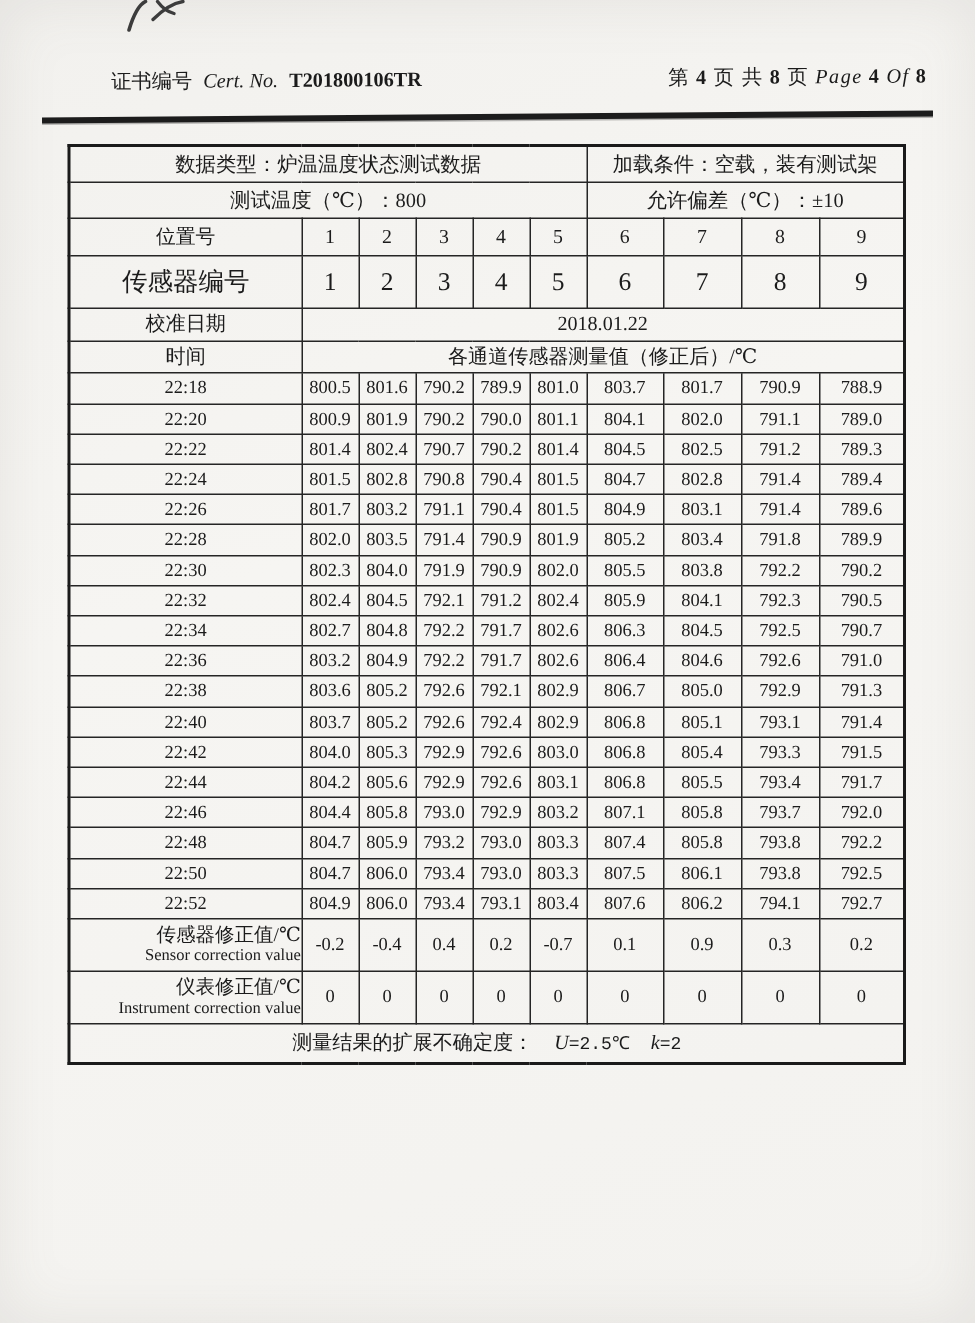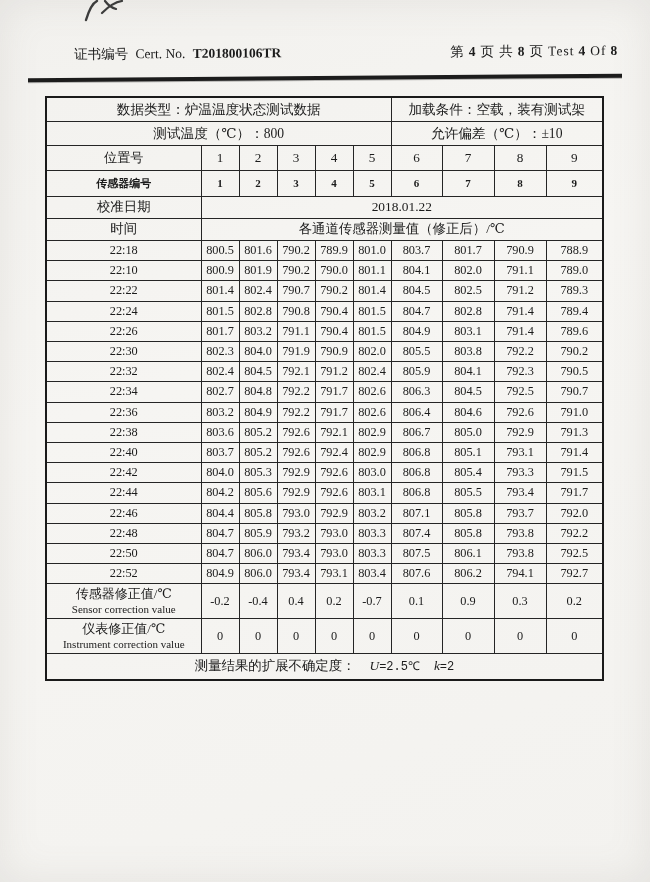--- a/index.html
+++ b/index.html
@@ -15,21 +15,21 @@
   .pen-mark{position:absolute;left:72px;top:0;}
 
   
   .page-header{
     display:flex;justify-content:space-between;align-items:flex-end;
     padding:44px 30px 0 74px;
     transform:rotate(-0.4deg);
     font-size:13.5px;
   }
   .cert-line span{margin-right:4px;}
-  .it{}
+  .it{font-style:italic;}
   .b{font-weight:bold;}
   .page-line{font-size:13.5px;letter-spacing:1px;}
   .page-line span{margin:0 2px;}
   .rule{
     height:3.5px;background:#1c1c1c;margin:14px 28px 0 28px;
     transform:rotate(-0.45deg);
     box-shadow:0 1px 0 rgba(0,0,0,.25);
   }
 
   
@@ -41,24 +41,24 @@
   td{
     border:1px solid #252525;
     text-align:center;vertical-align:middle;
     padding:1px 0;
     font-size:12.3px;line-height:1.4;
     overflow:hidden;white-space:nowrap;
   }
   .zh{font-size:13.4px;}
   .info-row td{font-size:13.6px;padding:2px 0;}
   .pos-row td{padding:3px 0;font-size:13.2px;}
-  .sen-row td{padding:5px 0;font-size:11px;font-weight:bold;}
+  .sen-row td{padding:5px 0;font-size:17px;}
   .hdr-row td{font-size:13.4px;padding:1px 0;}
   .corr-row td{padding:2px 0;}
-  .corr-label{font-size:13px;line-height:1.25;padding:2px 2px;white-space:normal;}
+  .corr-label{font-size:13px;line-height:1.25;padding:2px 2px;white-space:normal;text-align:right;}
   .corr-label .en{font-size:11px;display:block;}
   .mono{font-family:"Liberation Mono","DejaVu Sans Mono",monospace;font-size:12px;}
   .uncert-row td{font-size:13.4px;padding:3px 0;}
   .uncert-row .sym{font-style:italic;margin-left:14px;}
   .concl-row td{font-size:13.4px;padding:3px 0 4px 0;line-height:1.5;}
   .concl-en{font-size:12.8px;}
 </style>
 </head>
 <body>
 
@@ -69,21 +69,21 @@
     <path d="M30,13 C36,7 43,2 50,1 M33,1 C36,5 40,8 44,9" stroke="#3c3c3c" stroke-width="2.2" fill="none" stroke-linecap="round"></path>
   </svg>
 
   <div class="page-header">
     <div class="cert-line">
       <span>证书编号</span>
       <span class="it">Cert. No.</span>
       <span class="b">T201800106TR</span>
     </div>
     <div class="page-line">
-      <span>第</span><span class="b">4</span><span>页 共</span><span class="b">8</span><span>页</span><span class="it">Test</span><span class="b">4</span><span class="it">Of</span><span class="b">8</span>
+      <span>第</span><span class="b">4</span><span>页 共</span><span class="b">8</span><span>页</span><span class="it">Page</span><span class="b">4</span><span class="it">Of</span><span class="b">8</span>
     </div>
   </div>
 
   <div class="rule"></div>
 
   <table>
     <colgroup>
       <col style="width:155px">
         <col style="width:38px">
         <col style="width:38px">
@@ -148,21 +148,21 @@
           <td>790.2</td>
           <td>789.9</td>
           <td>801.0</td>
           <td>803.7</td>
           <td>801.7</td>
           <td>790.9</td>
           <td>788.9</td>
         </tr>
 
         <tr>
-          <td>22:10</td>
+          <td>22:20</td>
           <td>800.9</td>
           <td>801.9</td>
           <td>790.2</td>
           <td>790.0</td>
           <td>801.1</td>
           <td>804.1</td>
           <td>802.0</td>
           <td>791.1</td>
           <td>789.0</td>
         </tr>
@@ -199,20 +199,32 @@
           <td>803.2</td>
           <td>791.1</td>
           <td>790.4</td>
           <td>801.5</td>
           <td>804.9</td>
           <td>803.1</td>
           <td>791.4</td>
           <td>789.6</td>
         </tr>
 
+        <tr>
+          <td>22:28</td>
+          <td>802.0</td>
+          <td>803.5</td>
+          <td>791.4</td>
+          <td>790.9</td>
+          <td>801.9</td>
+          <td>805.2</td>
+          <td>803.4</td>
+          <td>791.8</td>
+          <td>789.9</td>
+        </tr>
 
         <tr>
           <td>22:30</td>
           <td>802.3</td>
           <td>804.0</td>
           <td>791.9</td>
           <td>790.9</td>
           <td>802.0</td>
           <td>805.5</td>
           <td>803.8</td>

